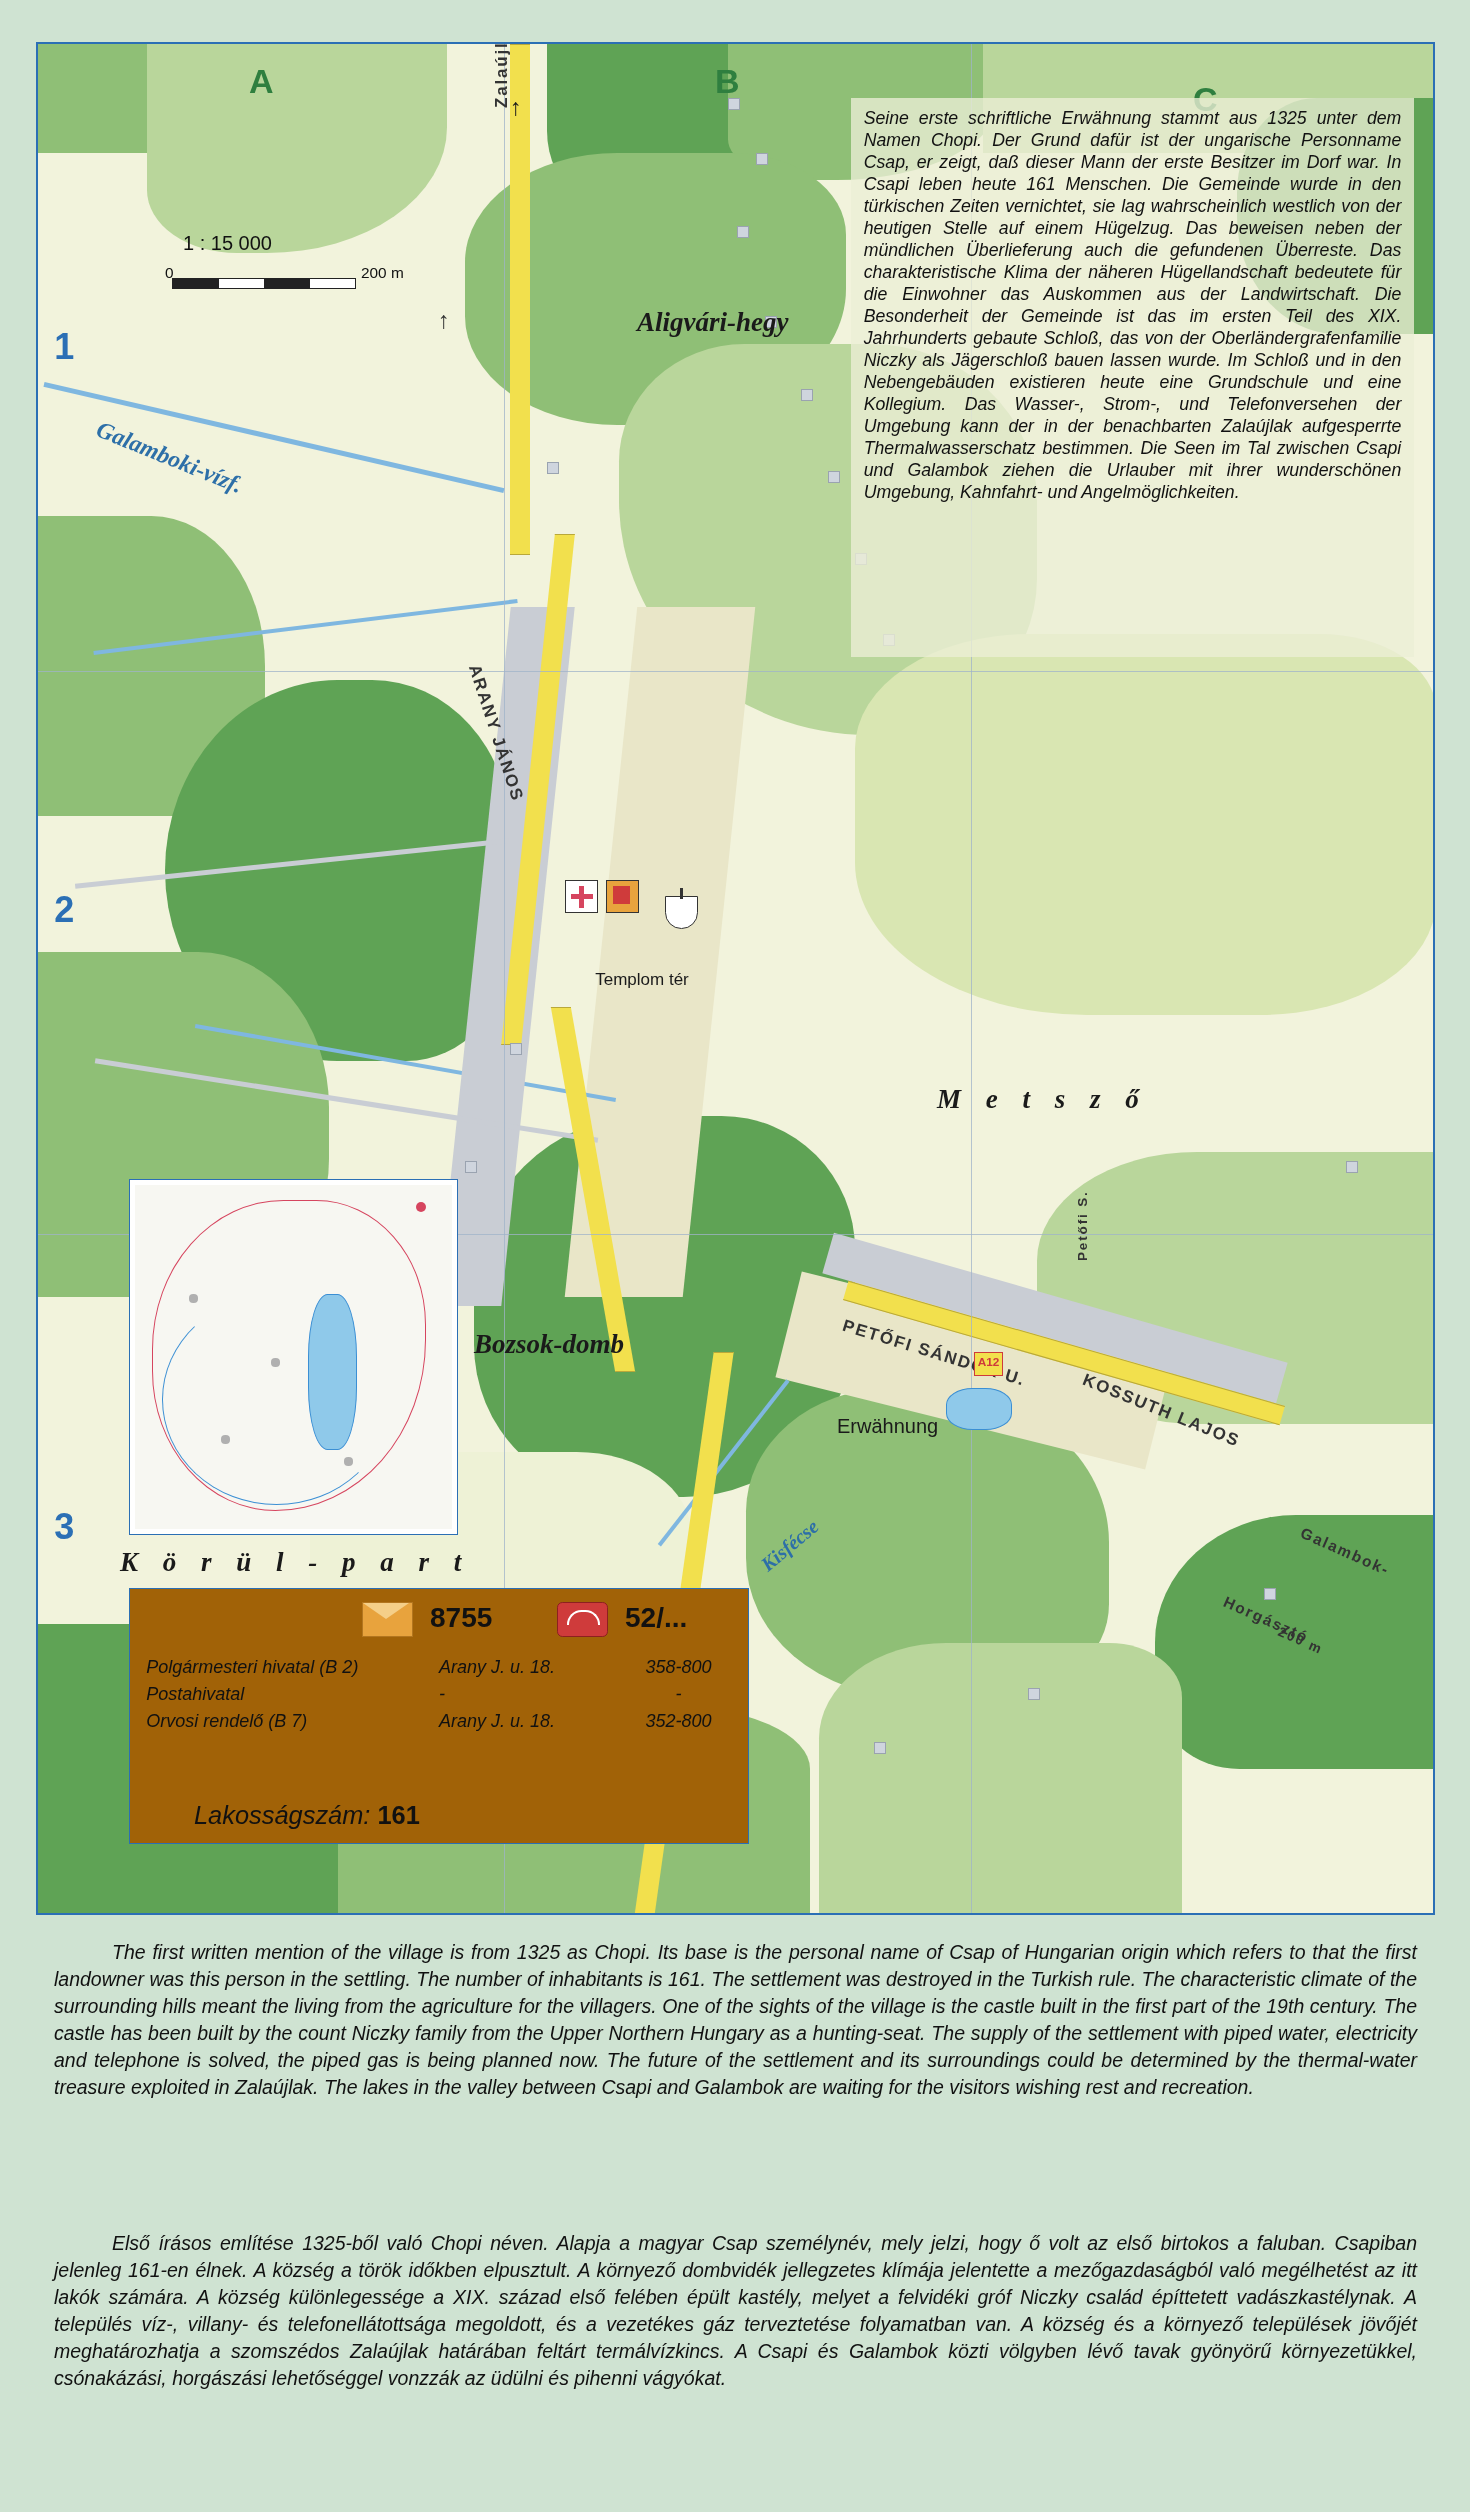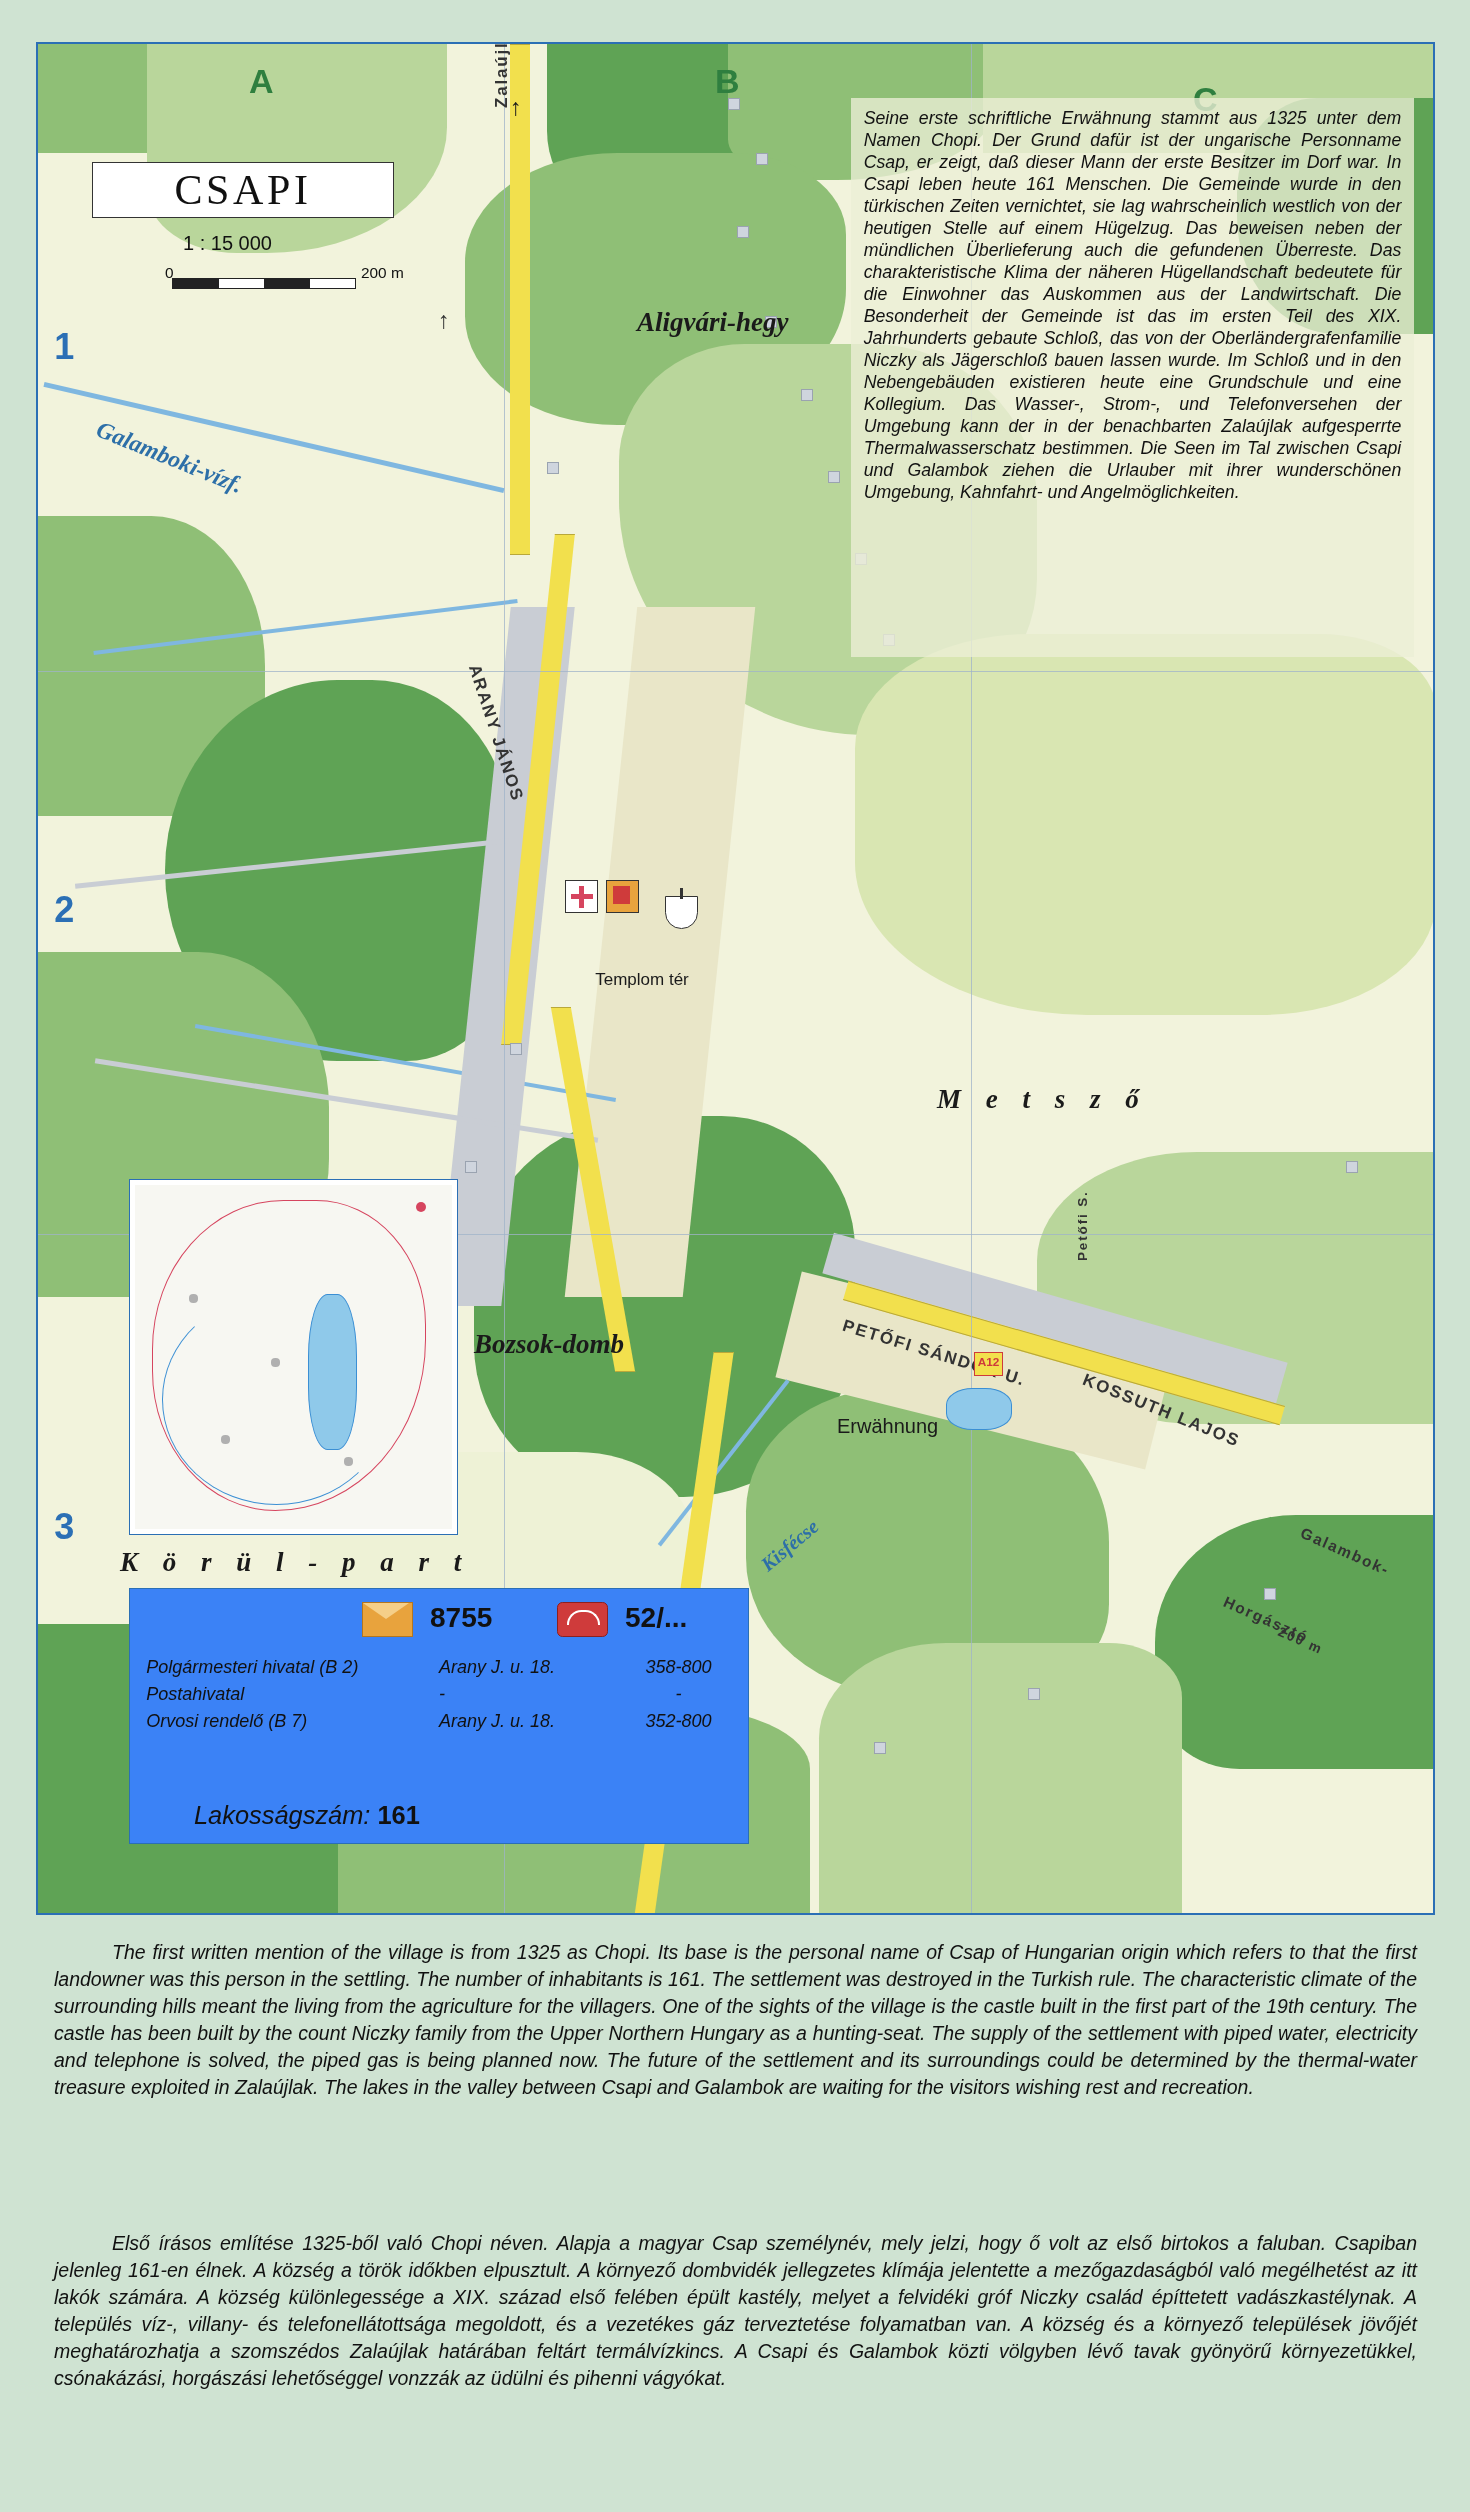--- a/index.html
+++ b/index.html
@@ -75,21 +75,21 @@
   #inset .inner{position:absolute;inset:5.4px;background:#f7f7f2;}
   #inset .redline{position:absolute;border:1.8px solid #d6455f;border-radius:48% 40% 55% 45%;left:16.3px;top:14.5px;width:272px;height:309px;}
   #inset .blueline{position:absolute;border:1.8px solid #3b8fd4;border-radius:50%;left:27px;top:109px;width:227px;height:209px;border-top-color:transparent;border-right-color:transparent;}
   #inset .lake{position:absolute;background:#8fc9ea;border:0.9px solid #3b8fd4;border-radius:40%;left:173px;top:109px;width:47px;height:154px;}
   #inset .dot{position:absolute;width:8.2px;height:8.2px;border-radius:50%;background:#b0b0b0;}
   #inset .reddot{position:absolute;width:10px;height:10px;border-radius:50%;background:#d6455f;right:25.4px;top:16.3px;}
 
   
   #info-box{
     position:absolute;left:91px;top:1544px;width:618px;height:254px;
-    background:#3b82f6;border:1.8px solid #2b6fb5;
+    background:#a16207;border:1.8px solid #2b6fb5;
   }
   #info-head{position:relative;height:60px;}
   .ic{position:absolute;top:12.7px;width:49px;height:33px;}
   .envelope{left:232px;background:#e8a33d;border:1.8px solid #b3761f;}
   .envelope:after{content:"";position:absolute;left:0;top:0;width:0;height:0;border-left:23px solid transparent;border-right:23px solid transparent;border-top:16.3px solid #f5cf88;}
   .phone{left:427px;background:#cf3b3b;border-radius:5.4px;border:1.8px solid #8d2020;}
   .phone:after{content:"";position:absolute;left:9px;top:7.3px;width:29px;height:12.7px;border-radius:14.5px 14.5px 0 0;border:2.7px solid #fff;border-bottom:none;}
   #zip{position:absolute;left:300px;top:12.7px;font-size:28px;font-weight:bold;color:#111;}
   #dial{position:absolute;left:495px;top:12.7px;font-size:28px;font-weight:bold;color:#111;}
   #info-rows{position:absolute;left:16.3px;top:65px;right:16.3px;font-size:18px;color:#111;font-style:italic;}
@@ -202,23 +202,20 @@
   <div class="gridline gh" style="top:627px;"></div>
   <div class="gridline gh" style="top:1190px;"></div>
 
   <div class="gridlabel" style="left:211px;top:18px;">A</div>
   <div class="gridlabel" style="left:677px;top:18px;">B</div>
   <div class="gridlabel" style="left:1155px;top:36px;">C</div>
   <div class="gridlabel num" style="left:16.3px;top:282px;">1</div>
   <div class="gridlabel num" style="left:16.3px;top:845px;">2</div>
   <div class="gridlabel num" style="left:16.3px;top:1462px;">3</div>
 
-  <div id="title-block">
-    <span>CSAPI</span>
-  </div>
   <div id="scale-text">1 : 15 000</div>
   <div id="scalebar">
     <div class="lbl" style="left:18px;">0</div>
     <div class="bar">
         <i></i>
         <i class="b2"></i>
       </div>
     <div class="lbl" style="left:214px;">200 m</div>
   </div>
 

